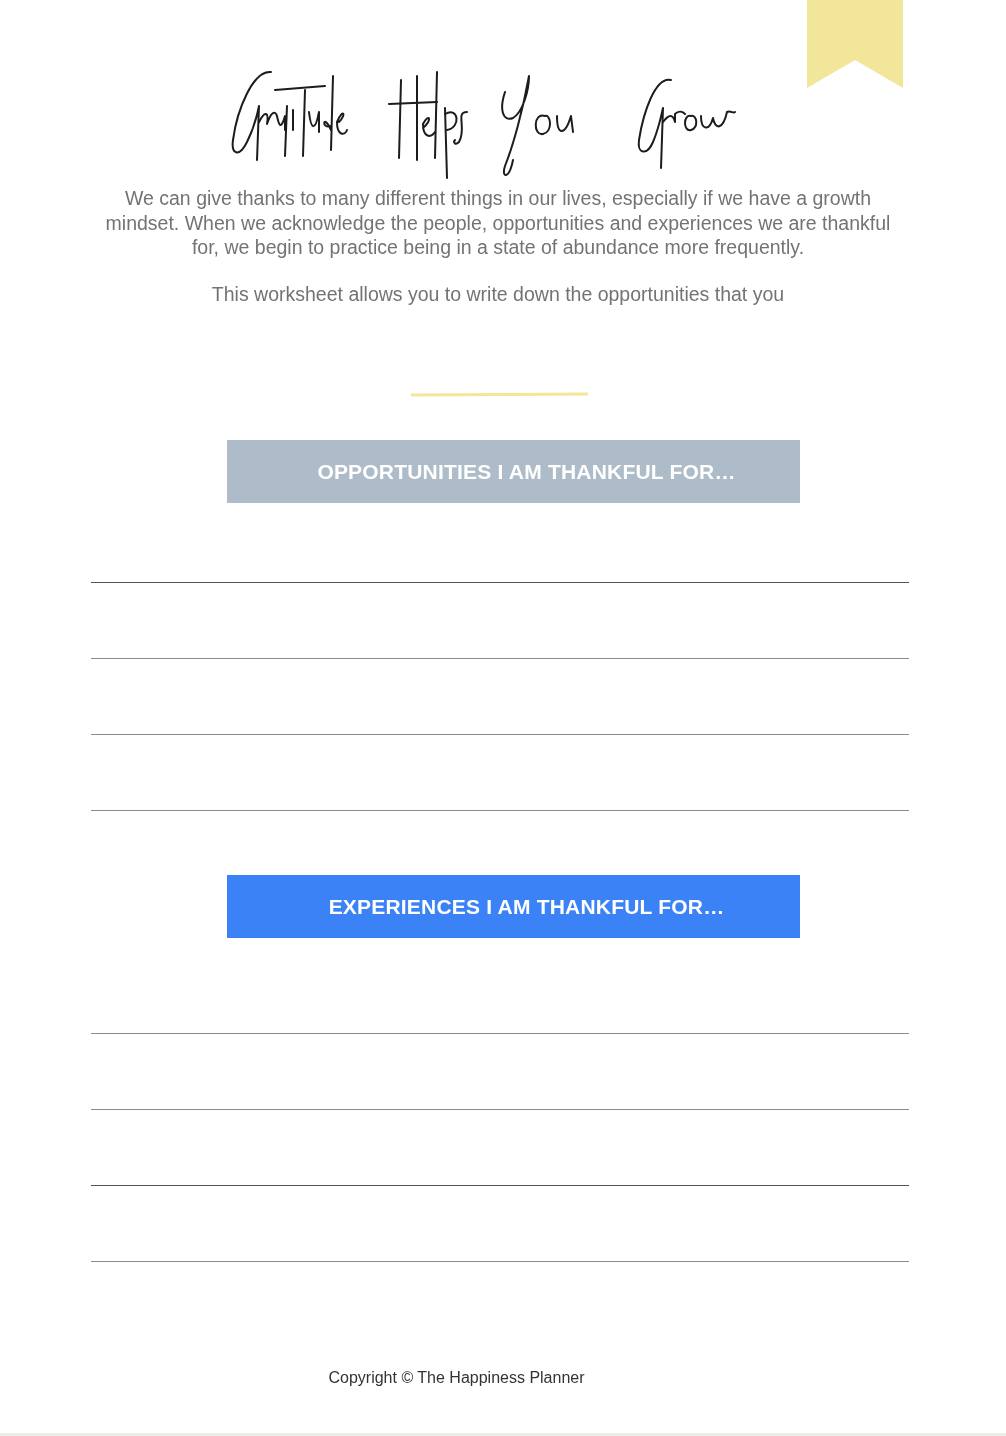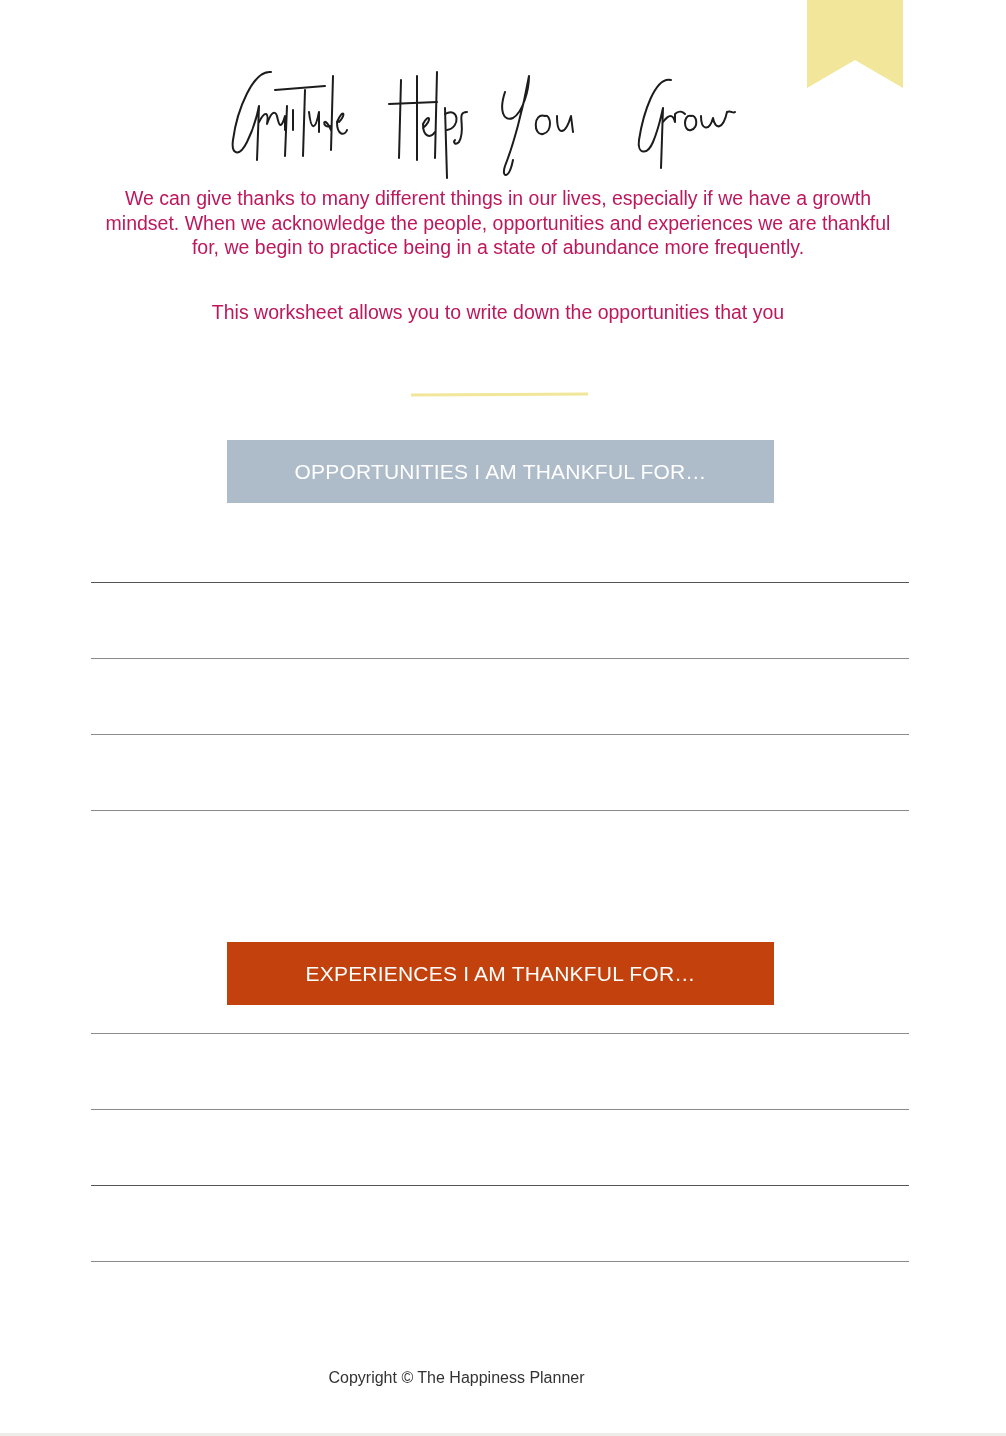--- a/index.html
+++ b/index.html
@@ -11,36 +11,36 @@
   }
   .ribbon {
     position: absolute; left: 807px; top: 0; width: 96px; height: 88px;
   }
   .title {
     position: absolute; left: 0; top: 50px; width: 1006px; height: 130px;
   }
   .title svg { display: block; margin: 0 auto; }
   .intro {
     position: absolute; left: 90px; top: 186px; width: 816px;
-    text-align: center; font-size: 19.5px; line-height: 24.5px; color: #be185d;
+    text-align: center; font-size: 19.5px; line-height: 24.5px; color: #737373;
   }
   .intro p { margin: 0; }
-  .intro p + p { margin-top: 40px; }
+  .intro p + p { margin-top: 22px; }
   .intro .narrow { width: 620px; margin-left: auto; margin-right: auto; }
   .divider {
     position: absolute; left: 411px; top: 393px; width: 177px; height: 3px;
     background: #f2e69a; transform: rotate(-0.3deg);
   }
   .banner {
     position: absolute; left: 227px; width: 547px; height: 63px;
     display: flex; align-items: center; justify-content: center;
-    font-weight: normal; font-size: 21px; letter-spacing: 0.2px; color: #ffffff;
+    font-weight: bold; font-size: 21px; letter-spacing: 0.2px; color: #ffffff; padding-left: 26px;
   }
   .banner.opp { top: 440px; background: #aebbc8; }
-  .banner.exp { top: 942px; background: #c2410c; }
+  .banner.exp { top: 875px; background: #3b82f6; }
   .line {
     position: absolute; left: 91px; width: 818px; height: 1px; background: #555;
   }
   .line.light { background: #8a8a8a; }
   .footer {
     position: absolute; left: 0; top: 1369px; width: 913px;
     text-align: center; font-size: 16px; color: #333;
   }
   .bottom-strip {
     position: absolute; left: 0; top: 1433px; width: 1006px; height: 3px; background: #eeece6;

